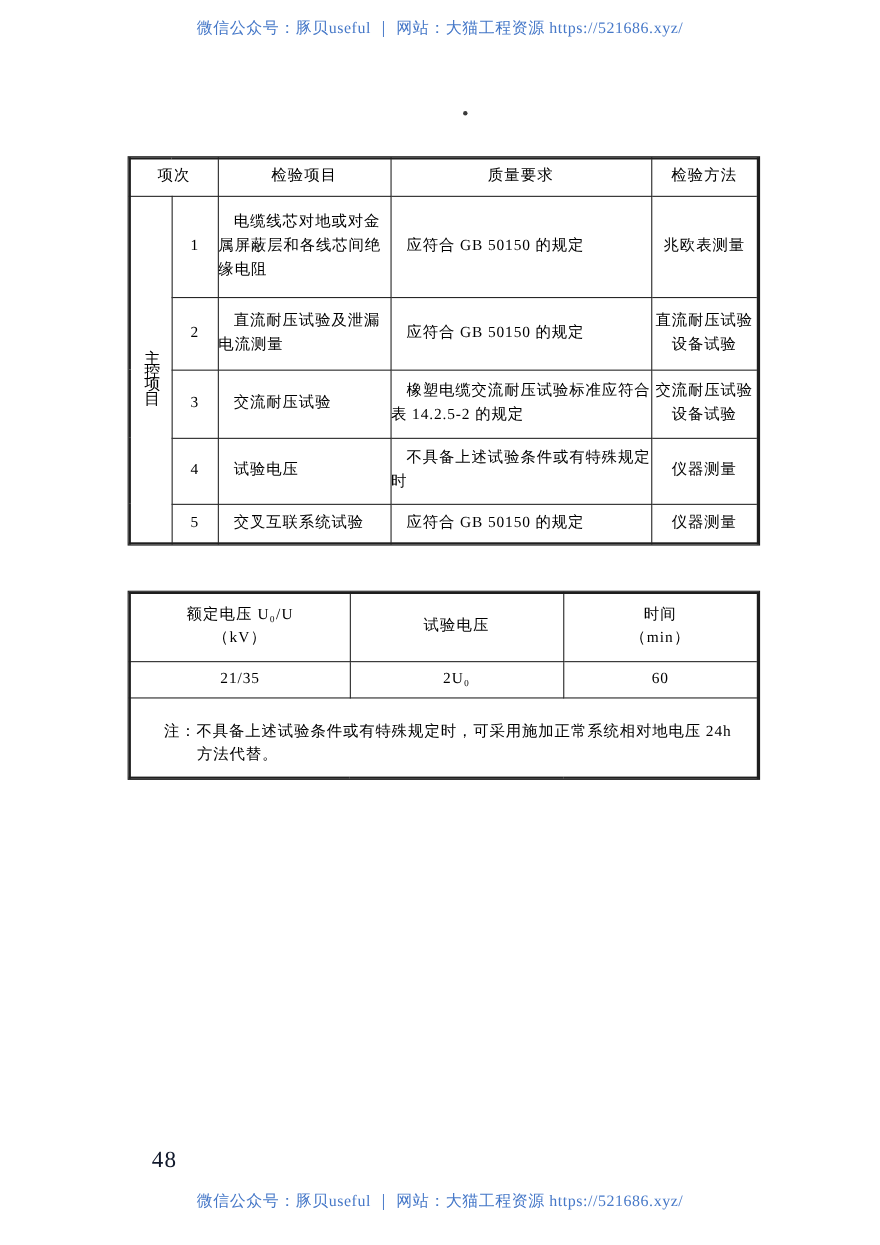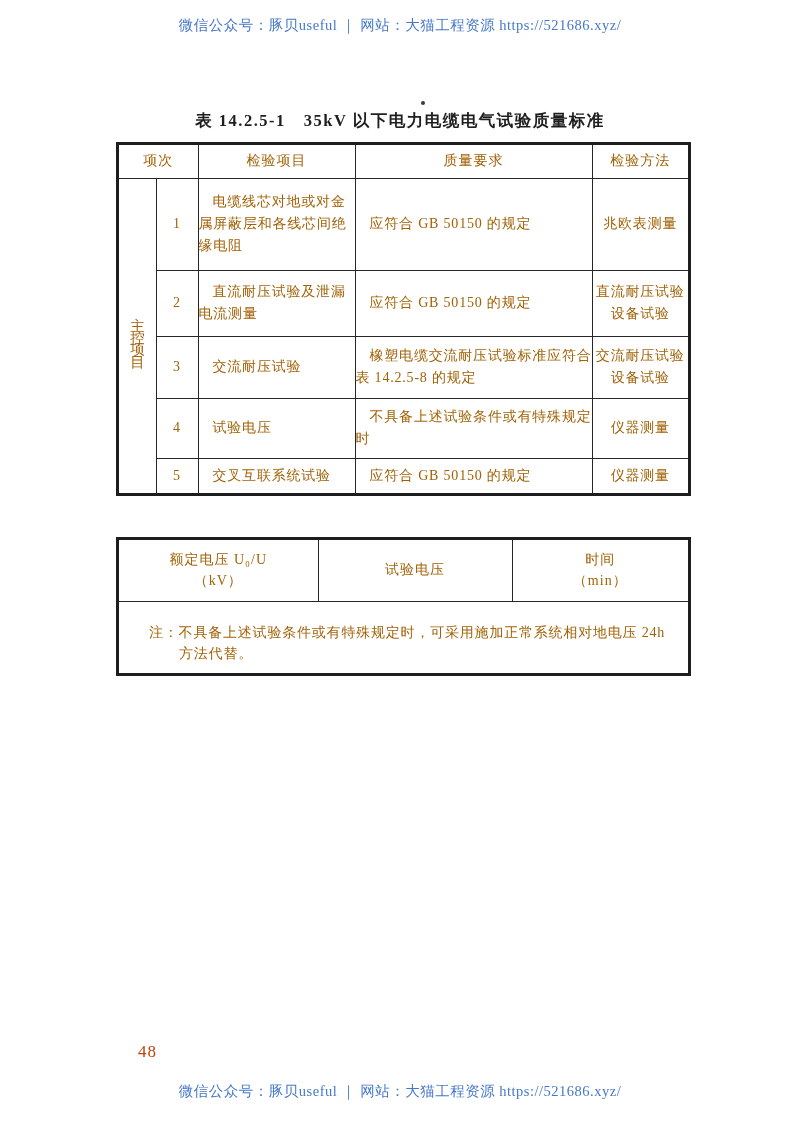--- a/index.html
+++ b/index.html
@@ -46,21 +46,21 @@
     background: #3a3a3a;
     border-radius: 50%;
   }
   table.doc-table {
     position: absolute;
     left: 117px;
     width: 571px;
     border-collapse: collapse;
     table-layout: fixed;
     font-size: 14px;
-    color: #a16207;
+    color: #000000;
     letter-spacing: 0.8px;
   }
   .table-1 { top: 143px; }
   .table-2 { top: 538px; }
   table.doc-table td, table.doc-table th {
     border: 1.5px solid #262626;
     vertical-align: middle;
     font-weight: normal;
     line-height: 1.55;
   }
@@ -84,35 +84,34 @@
   .note-cell {
     text-align: left;
     padding: 20px 10px 8px 60px;
     text-indent: -30px;
     line-height: 1.8;
   }
   .page-number {
     position: absolute;
     left: 138px;
     top: 1042px;
-    font-size: 17px;
-    color: #c2410c;
+    font-size: 21px;
+    color: #0f172a;
     letter-spacing: 1px;
   }
 </style>
 </head>
 <body>
 
 <div class="page">
 
   <div class="watermark watermark-top">微信公众号：豚贝useful ｜ 网站：大猫工程资源 https://521686.xyz/</div>
 
   <div class="ink-dot"></div>
 
-  <div class="table-title title-1">表 14.2.5-1　35kV 以下电力电缆电气试验质量标准</div>
 
   <table class="doc-table table-1">
     <colgroup>
       <col style="width:38px">
         <col style="width:42px">
         <col style="width:157px">
         <col style="width:237px">
         <col style="width:97px">
     </colgroup>
     <tbody>
@@ -131,21 +130,21 @@
       </tr>
       <tr style="height:66px">
         <td class="cell-center">2</td>
         <td class="cell-indent">直流耐压试验及泄漏电流测量</td>
         <td class="cell-indent">应符合 GB 50150 的规定</td>
         <td class="cell-center">直流耐压试验设备试验</td>
       </tr>
       <tr style="height:62px">
         <td class="cell-center">3</td>
         <td class="cell-indent">交流耐压试验</td>
-        <td class="cell-indent">橡塑电缆交流耐压试验标准应符合表 14.2.5-8 的规定</td>
+        <td class="cell-indent">橡塑电缆交流耐压试验标准应符合表 14.2.5-2 的规定</td>
         <td class="cell-center">交流耐压试验设备试验</td>
       </tr>
       <tr style="height:60px">
         <td class="cell-center">4</td>
         <td class="cell-indent">试验电压</td>
         <td class="cell-indent">不具备上述试验条件或有特殊规定时</td>
         <td class="cell-center">仪器测量</td>
       </tr>
       <tr style="height:36px">
         <td class="cell-center">5</td>
@@ -168,20 +167,25 @@
         <td class="hdr">
           <span class="hdr-line">额定电压 U₀/U</span>
           <span class="hdr-line">（kV）</span>
         </td>
         <td class="hdr">试验电压</td>
         <td class="hdr">
           <span class="hdr-line">时间</span>
           <span class="hdr-line">（min）</span>
         </td>
       </tr>
+      <tr style="height:33px">
+        <td class="cell-center">21/35</td>
+        <td class="cell-center">2U₀</td>
+        <td class="cell-center">60</td>
+      </tr>
       <tr style="height:62px">
         <td colspan="3" class="note-cell">注：不具备上述试验条件或有特殊规定时，可采用施加正常系统相对地电压 24h 方法代替。</td>
       </tr>
     </tbody>
   </table>
 
   <div class="page-number">48</div>
 
   <div class="watermark watermark-bottom">微信公众号：豚贝useful ｜ 网站：大猫工程资源 https://521686.xyz/</div>
 

